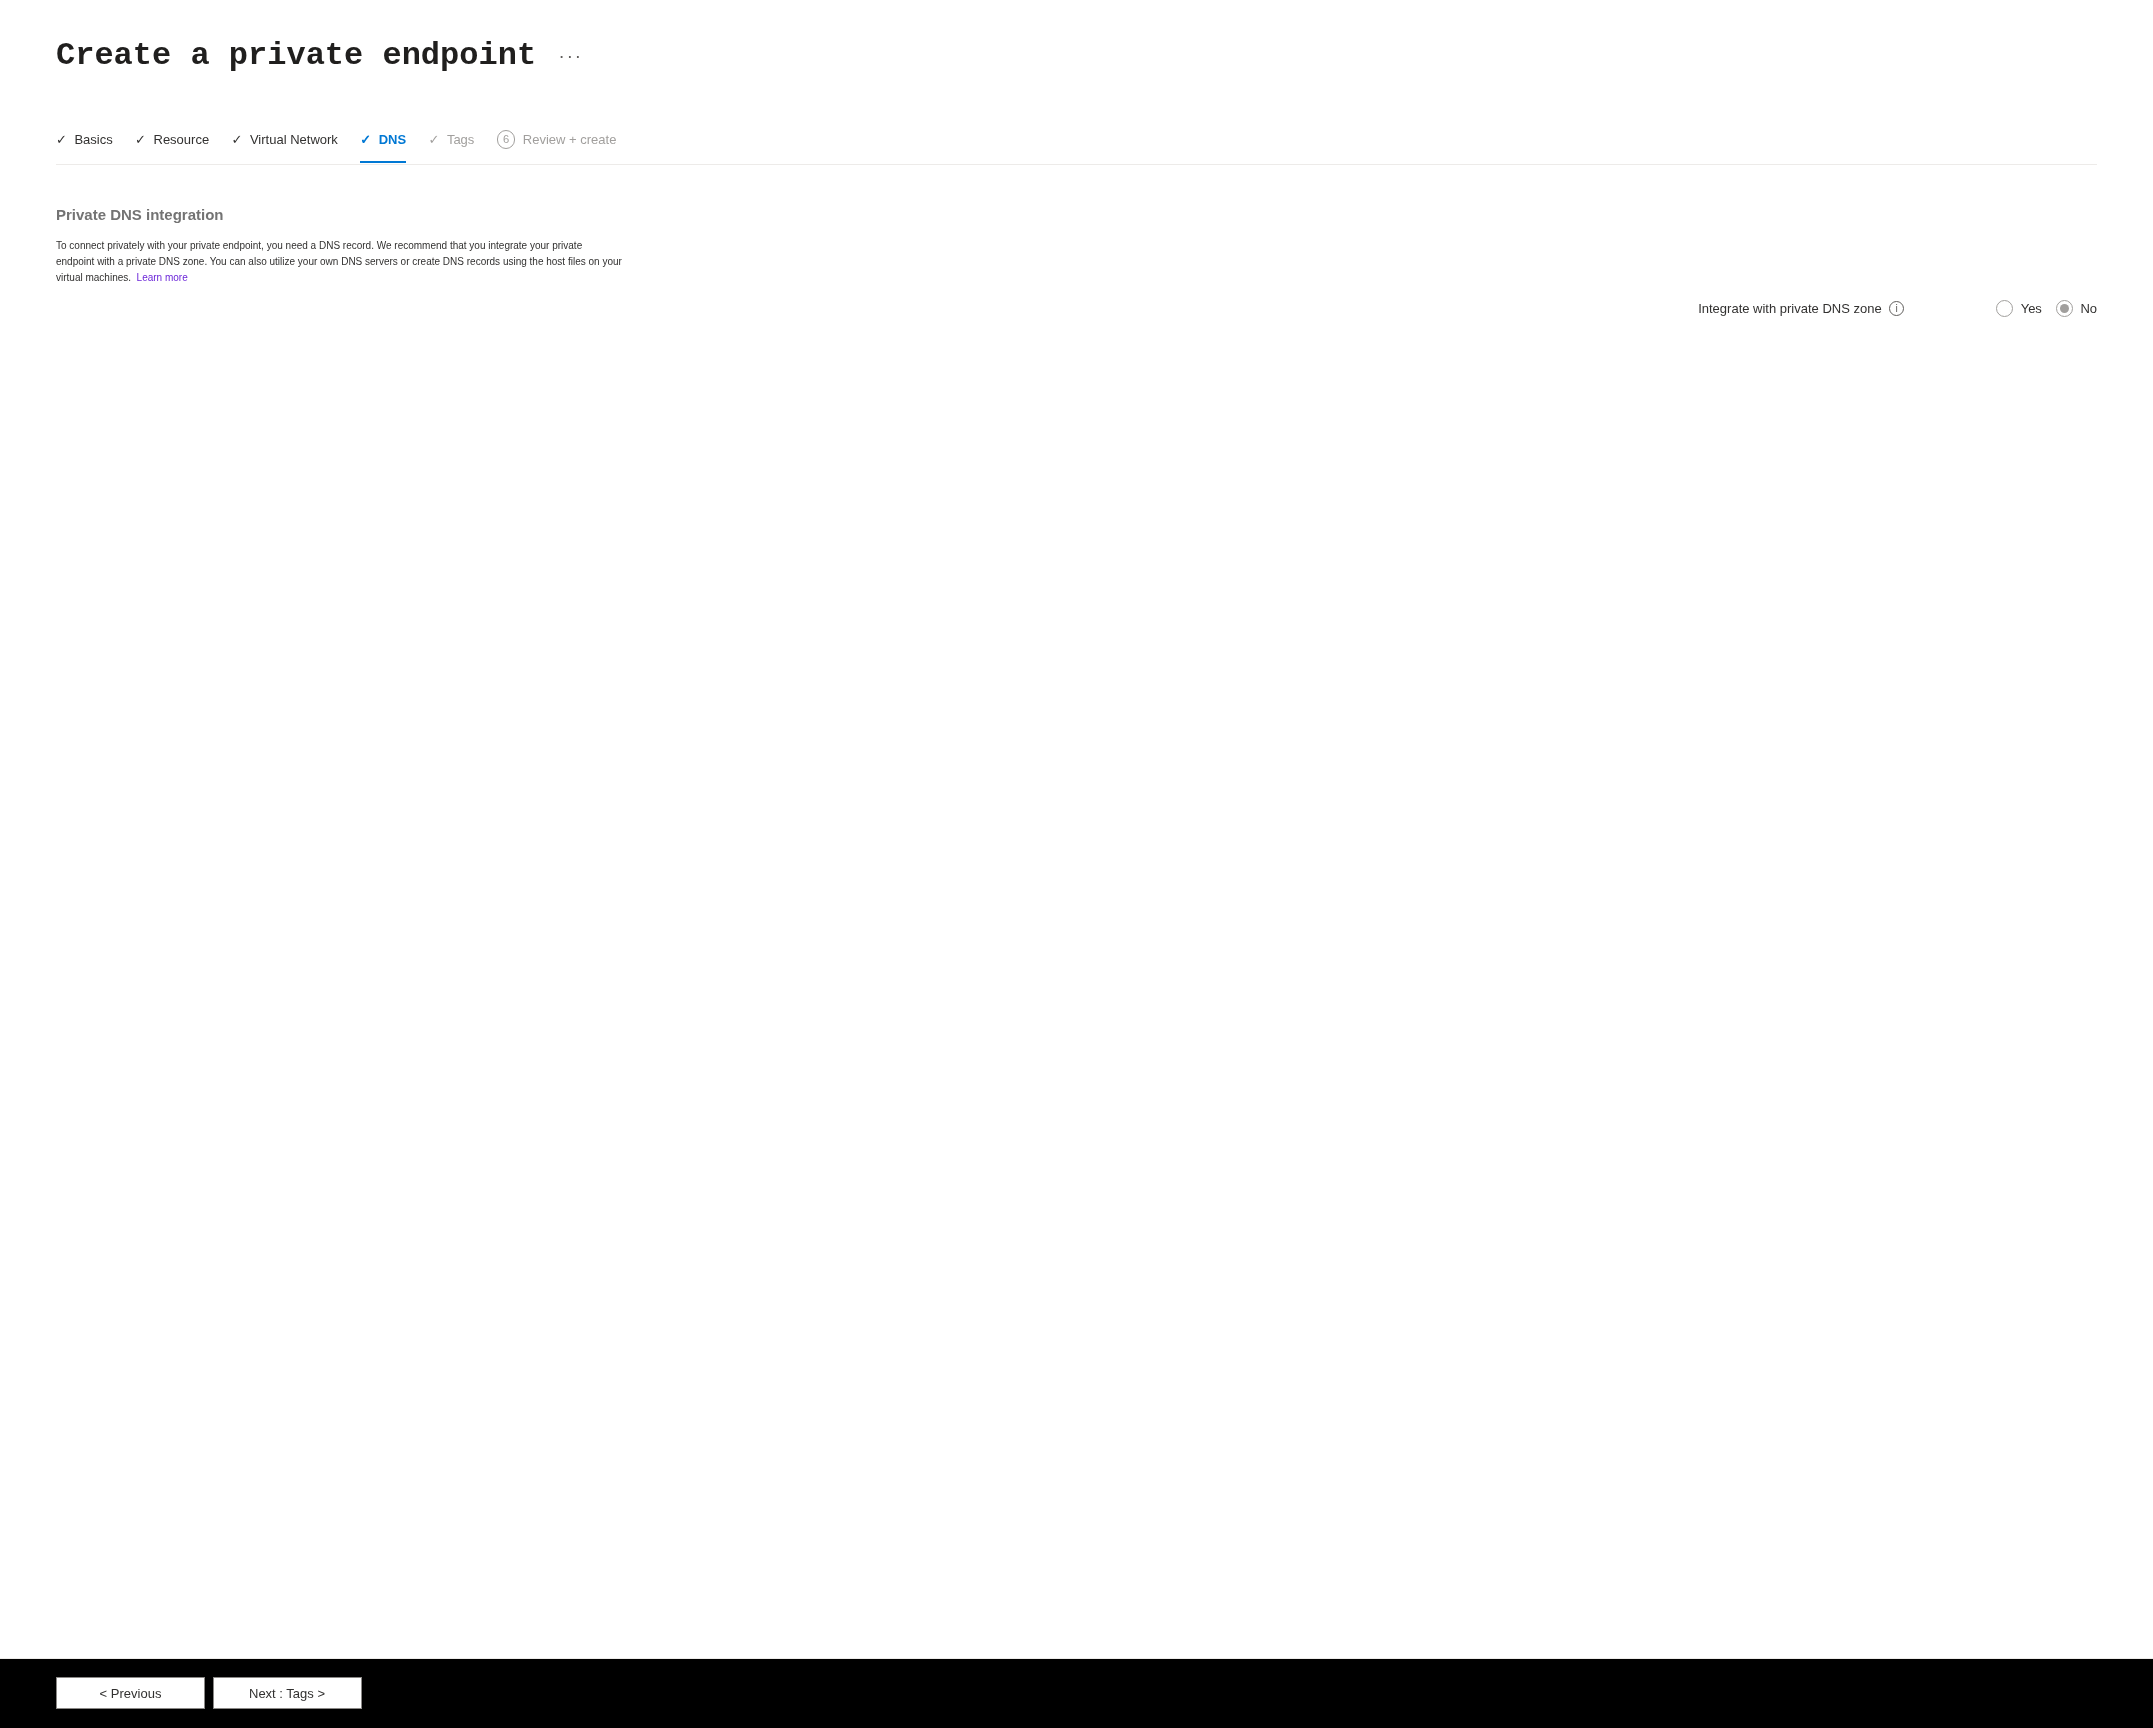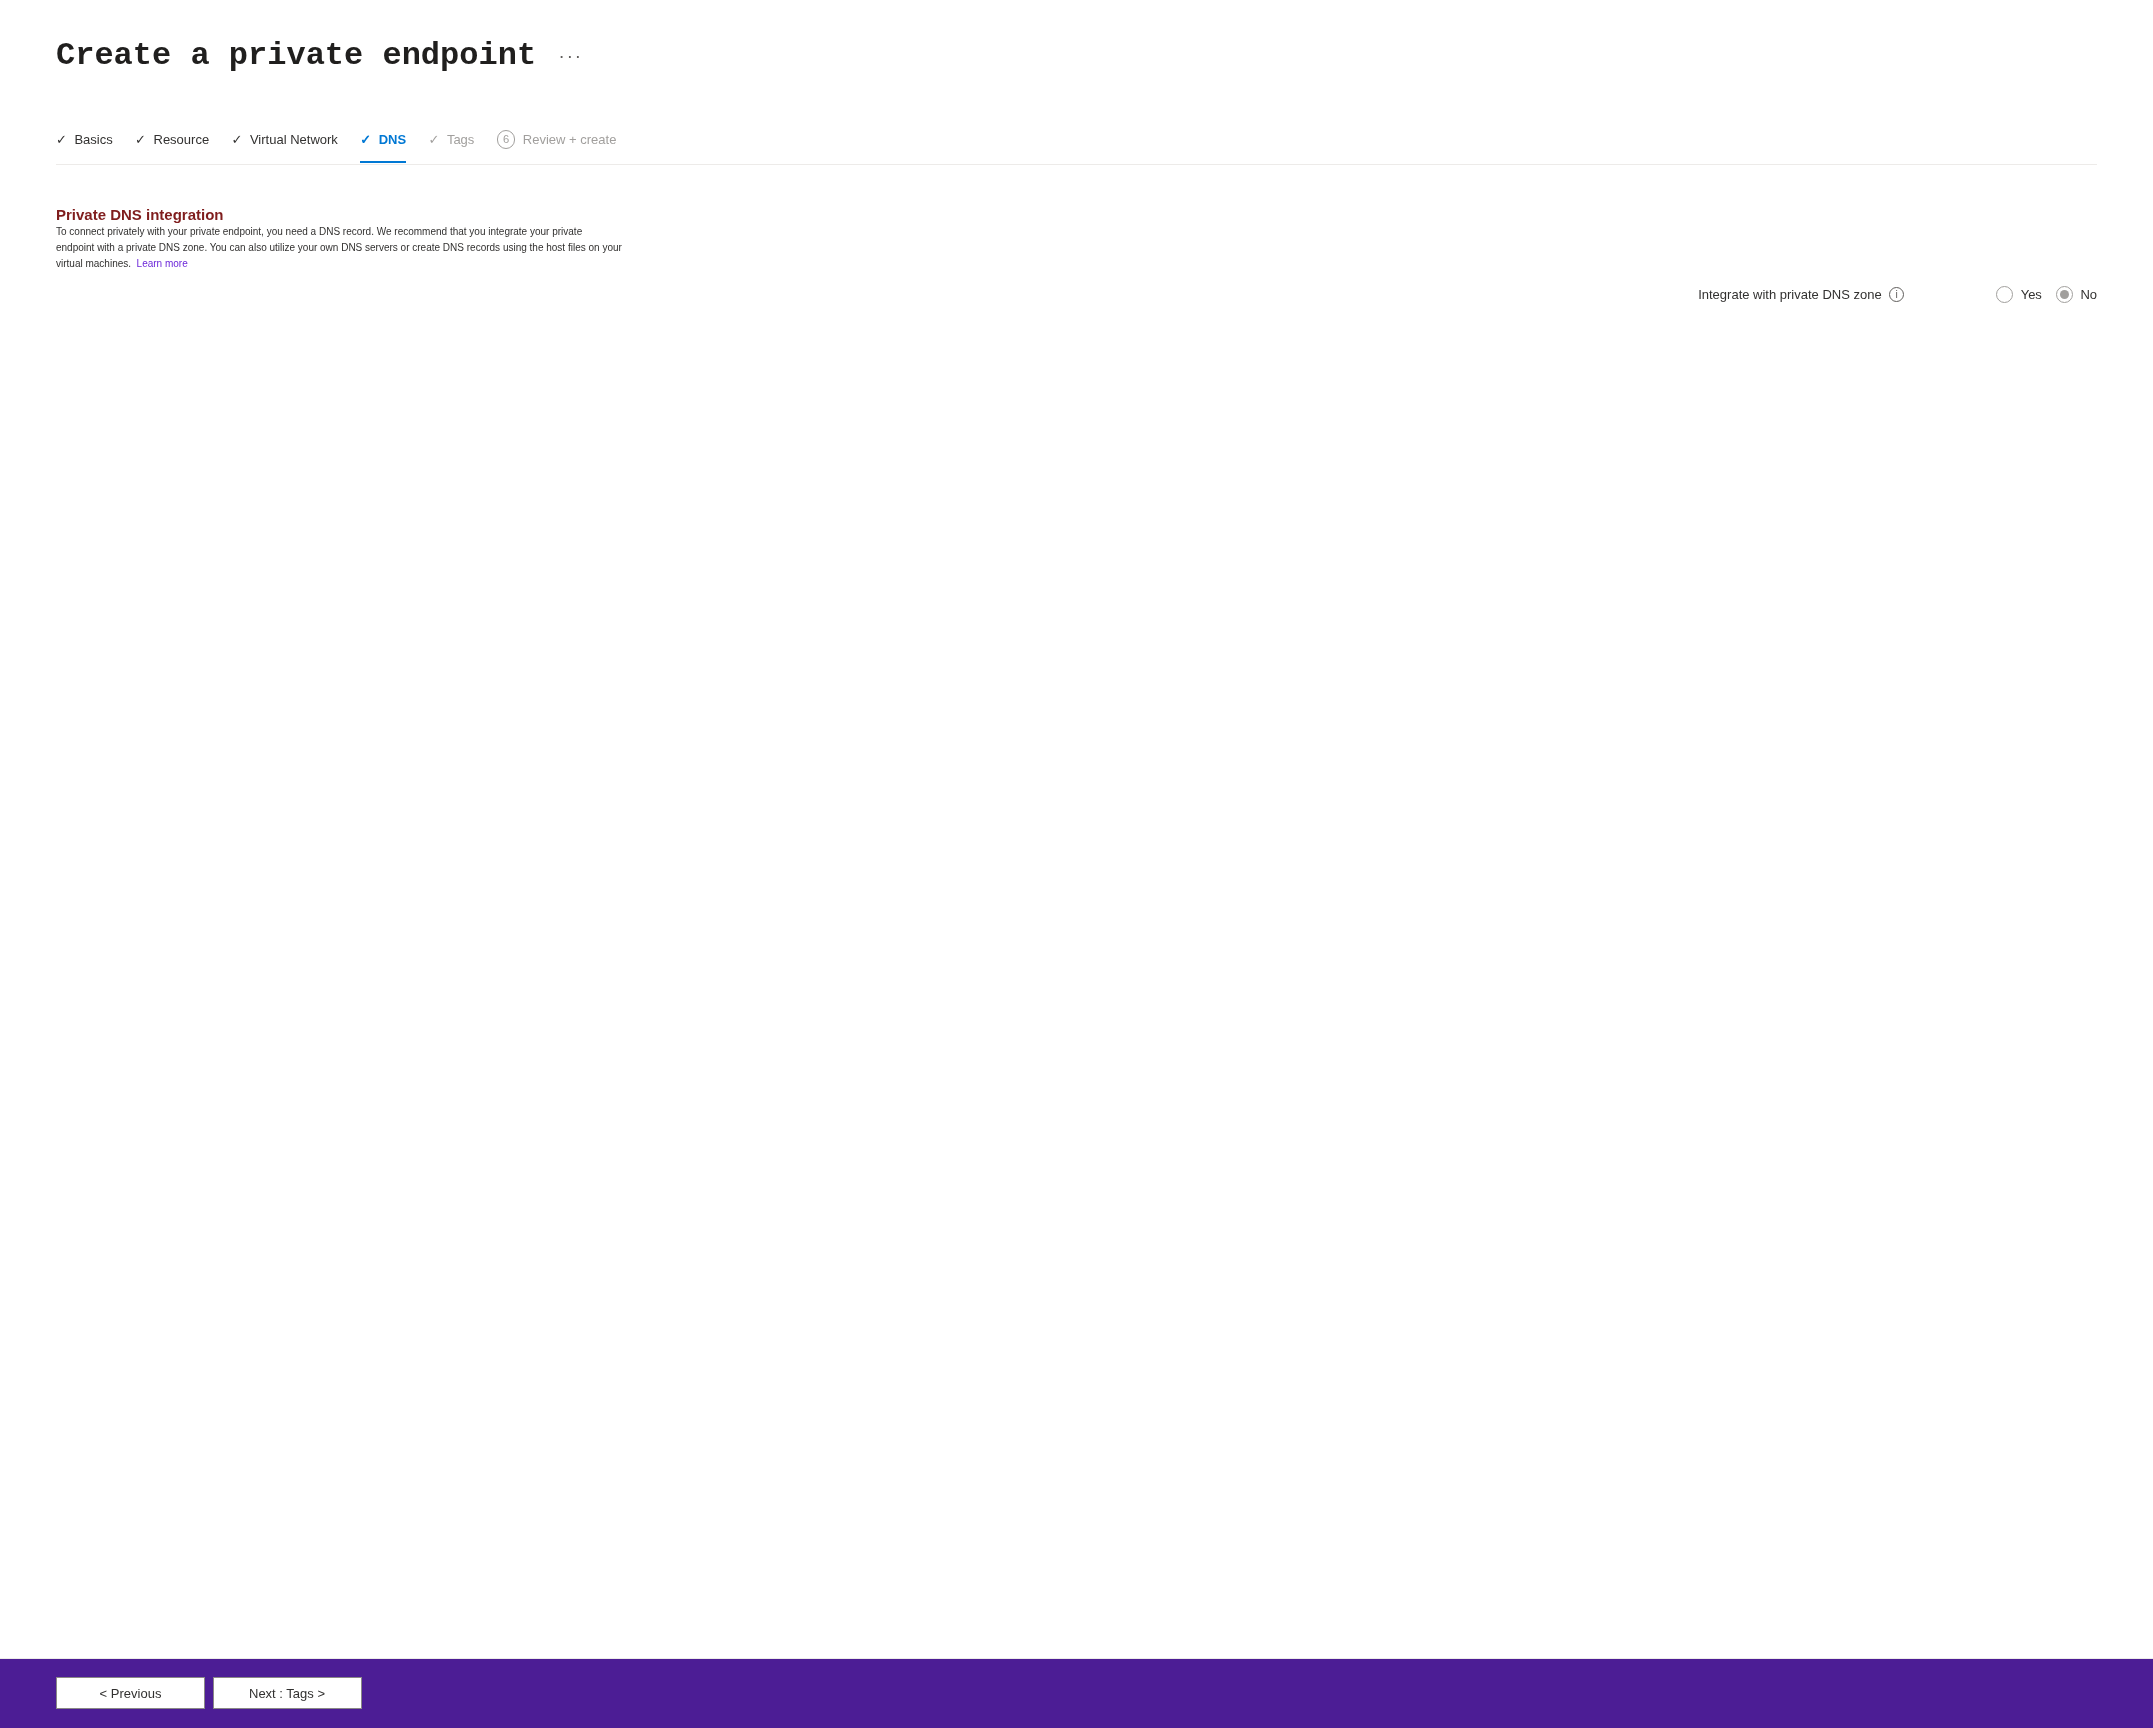--- a/index.html
+++ b/index.html
@@ -109,22 +109,22 @@
     }
 
     
     .content-area {
       padding: 7.5px 0;
     }
 
     .section-title {
       font-size: 15px;
       font-weight: 700;
-      color: #7f1d1d;
-      margin-bottom: 1px;
+      color: #737373;
+      margin-bottom: 15px;
     }
 
     .description-text {
       font-size: 10px;
       color: #323130;
       line-height: 1.6;
       max-width: 1119px;
       margin-bottom: 3.7px;
     }
 
@@ -205,21 +205,21 @@
       font-size: 13px;
       color: #323130;
     }
 
     
     .bottom-nav {
       position: fixed;
       bottom: 0;
       left: 0;
       right: 0;
-      background: #4c1d95;
+      background: #000000;
       border-top: 0.9px solid #edebe9;
       padding: 18.6px 56px;
       display: flex;
       gap: 7.5px;
       margin-top: 48px;
     }
 
     .nav-btn {
       padding: 7.5px 26px;
       font-size: 13px;

